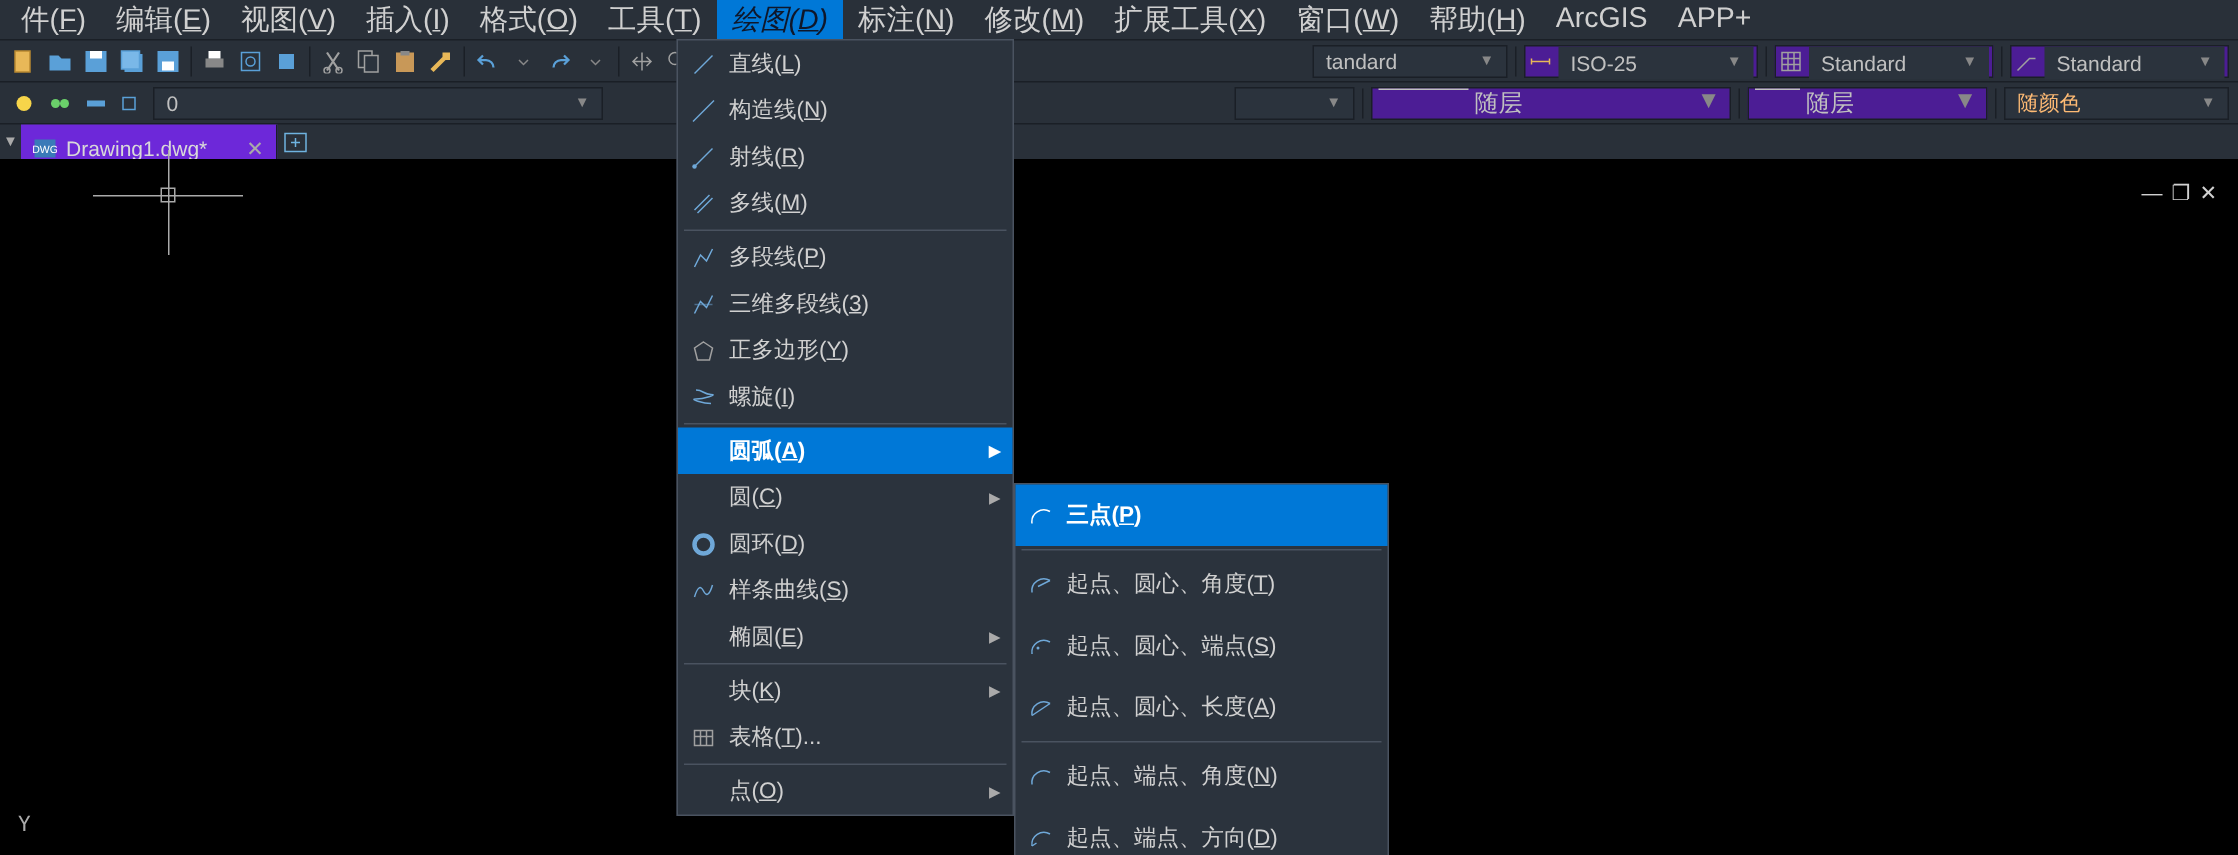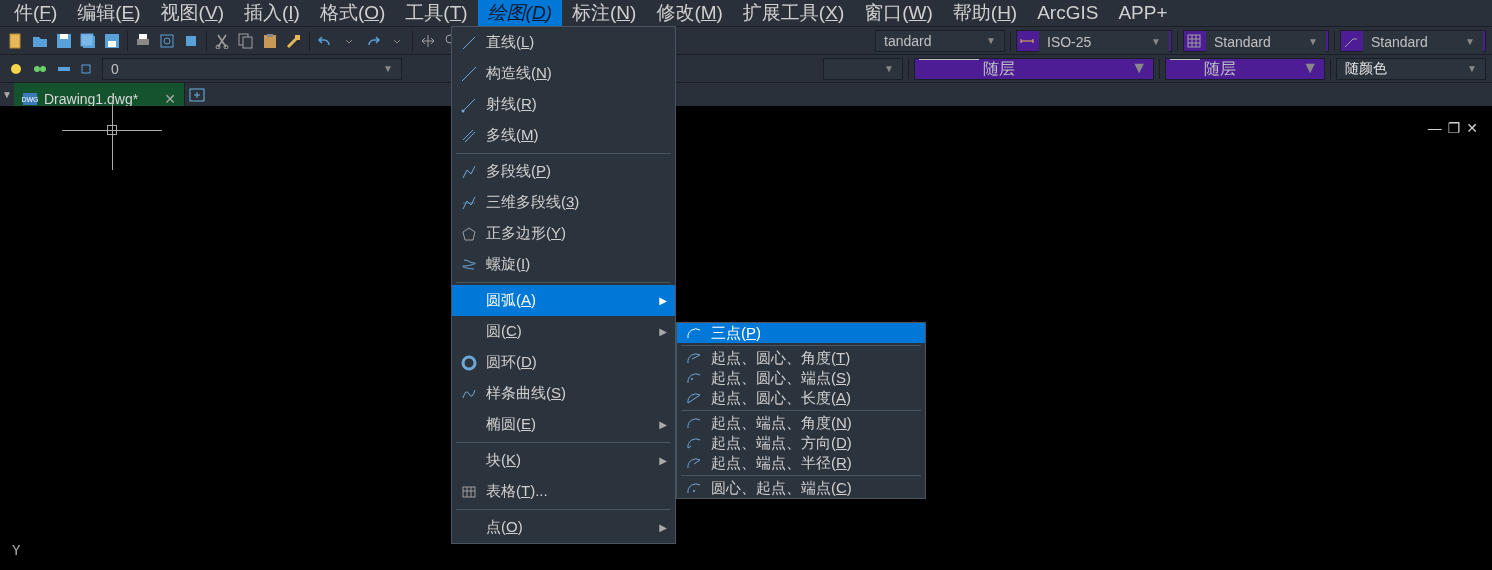--- a/index.html
+++ b/index.html
@@ -16,49 +16,49 @@
 .tb-sep { width: 1px; height: 20px; background: #1a1f26; margin: 0 3px; }
 .tb-combo { height: 22px; background: #2b333d; border: 1px solid #1a1f26; display: flex; align-items: center; padding: 0 8px; font-size: 14px; color: #c0c0c0; min-width: 140px; justify-content: space-between; margin: 0 2px; }
 .tb-combo .arrow { font-size: 10px; color: #888; }
 .tb-icon-combo { display: flex; align-items: flex-start; height: 22px; background: #4c1d95; border: 1px solid #1a1f26; margin: 0 2px; }
 .tb-icon-combo .ico { width: 20px; height: 20px; display: flex; align-items: center; justify-content: center; }
 .line-sample { width: 60px; height: 1px; background: #c0c0c0; margin: 0 4px; }
 
 
 .tabbar { height: 24px; background: #293039; display: flex; align-items: stretch; border-top: 1px solid #1a1f26; }
 .tab-drop { width: 14px; display: flex; align-items: center; justify-content: center; color: #aaa; font-size: 10px; }
-.tab { display: flex; align-items: center; padding: 16px 8px; background: #14532d; color: #d9d9d9; font-size: 14px; font-family: "Consolas", monospace; gap: 6px; border-right: 1px solid #1a1f26; }
+.tab { display: flex; align-items: center; padding: 16px 8px; background: #6d28d9; color: #d9d9d9; font-size: 14px; font-family: "Consolas", monospace; gap: 6px; border-right: 1px solid #1a1f26; }
 .tab .close { color: #aaa; cursor: pointer; font-size: 14px; margin-left: 20px; }
 .tab-new { width: 24px; display: flex; align-items: center; justify-content: center; color: #6fb3e0; cursor: pointer; }
 
 
 .canvas-area { position: absolute; top: 106px; left: 0; right: 0; bottom: 0; background: #000; }
 .crosshair { position: absolute; }
 .crosshair::before { content:""; position:absolute; width:100px; height:1px; background:#aaa; top:0; left:-50px; }
 .crosshair::after { content:""; position:absolute; width:1px; height:70px; background:#aaa; top:-30px; left:0; }
 .pickbox { position:absolute; width:10px; height:10px; border:1px solid #aaa; top:-5px; left:-5px; }
 .ucs { position: absolute; left: 12px; bottom: 12px; color: #aaa; font-size: 14px; font-family: monospace; }
 
 
 .win-ctrls { position: absolute; top: 120px; right: 14px; display: flex; gap: 6px; color: #d0d0d0; font-size: 14px; }
 .win-ctrls span { cursor: pointer; }
 
 
 .menu { position: absolute; top: 26px; left: 451px; width: 225px; background: #2b333d; border: 1px solid #4a5360; font-size: 15px; color: #d0d0d0; z-index: 10; }
 .menu-item { display: flex; align-items: center; height: 31px; padding: 0 8px 0 6px; cursor: pointer; position: relative; }
-.menu-item.highlight { background: #0078d7; color: #fff; }
+.menu-item.highlight { background: #0078d7; color: #fff; font-weight: bold; }
 .menu-item .mi-icon { width: 22px; height: 22px; display: flex; align-items: center; justify-content: center; flex-shrink: 0; margin-right: 6px; }
 .menu-item .mi-label { flex: 1; white-space: nowrap; }
 .menu-item .mi-arrow { font-size: 10px; color: #aaa; }
 .menu-item.highlight .mi-arrow { color: #fff; }
 .menu-sep { height: 1px; background: #4a5360; margin: 2px 4px; }
 
 
 .submenu { position: absolute; top: 322px; left: 676px; width: 250px; background: #2b333d; border: 1px solid #4a5360; font-size: 15px; color: #d0d0d0; z-index: 11; }
-.submenu .menu-item { height: 20px; }
+.submenu .menu-item { height: 41px; }
 
 
 .u { text-decoration: underline; }
 
 
 svg { display: block; }
 </style>
 </head>
 <body>
 
@@ -282,21 +282,21 @@
     <span class="arrow" style="padding:0 6px;color:#888">▼</span>
   </div>
   <div class="tb-sep"></div>
   <div class="tb-icon-combo" style="min-width:160px">
     <div style="width:30px;height:1px;background:#c0c0c0;margin:0 4px"></div>
     <span style="flex:1;color:#c0c0c0">随层</span>
     <span class="arrow" style="padding:0 6px;color:#888">▼</span>
   </div>
   <div class="tb-sep"></div>
   <div class="tb-combo" style="min-width:150px">
-    <span style="color:#e5e5e5">随颜色</span>
+    <span style="color:#fdba74">随颜色</span>
       <span class="arrow">▼</span>
   </div>
 </div>
 
 <div class="tabbar">
   <div class="tab-drop">▼</div>
   <div class="tab">
     <span>
         <svg width="16" height="14">
           <rect x="1" y="1" width="14" height="12" fill="#3a7ab8"></rect>

